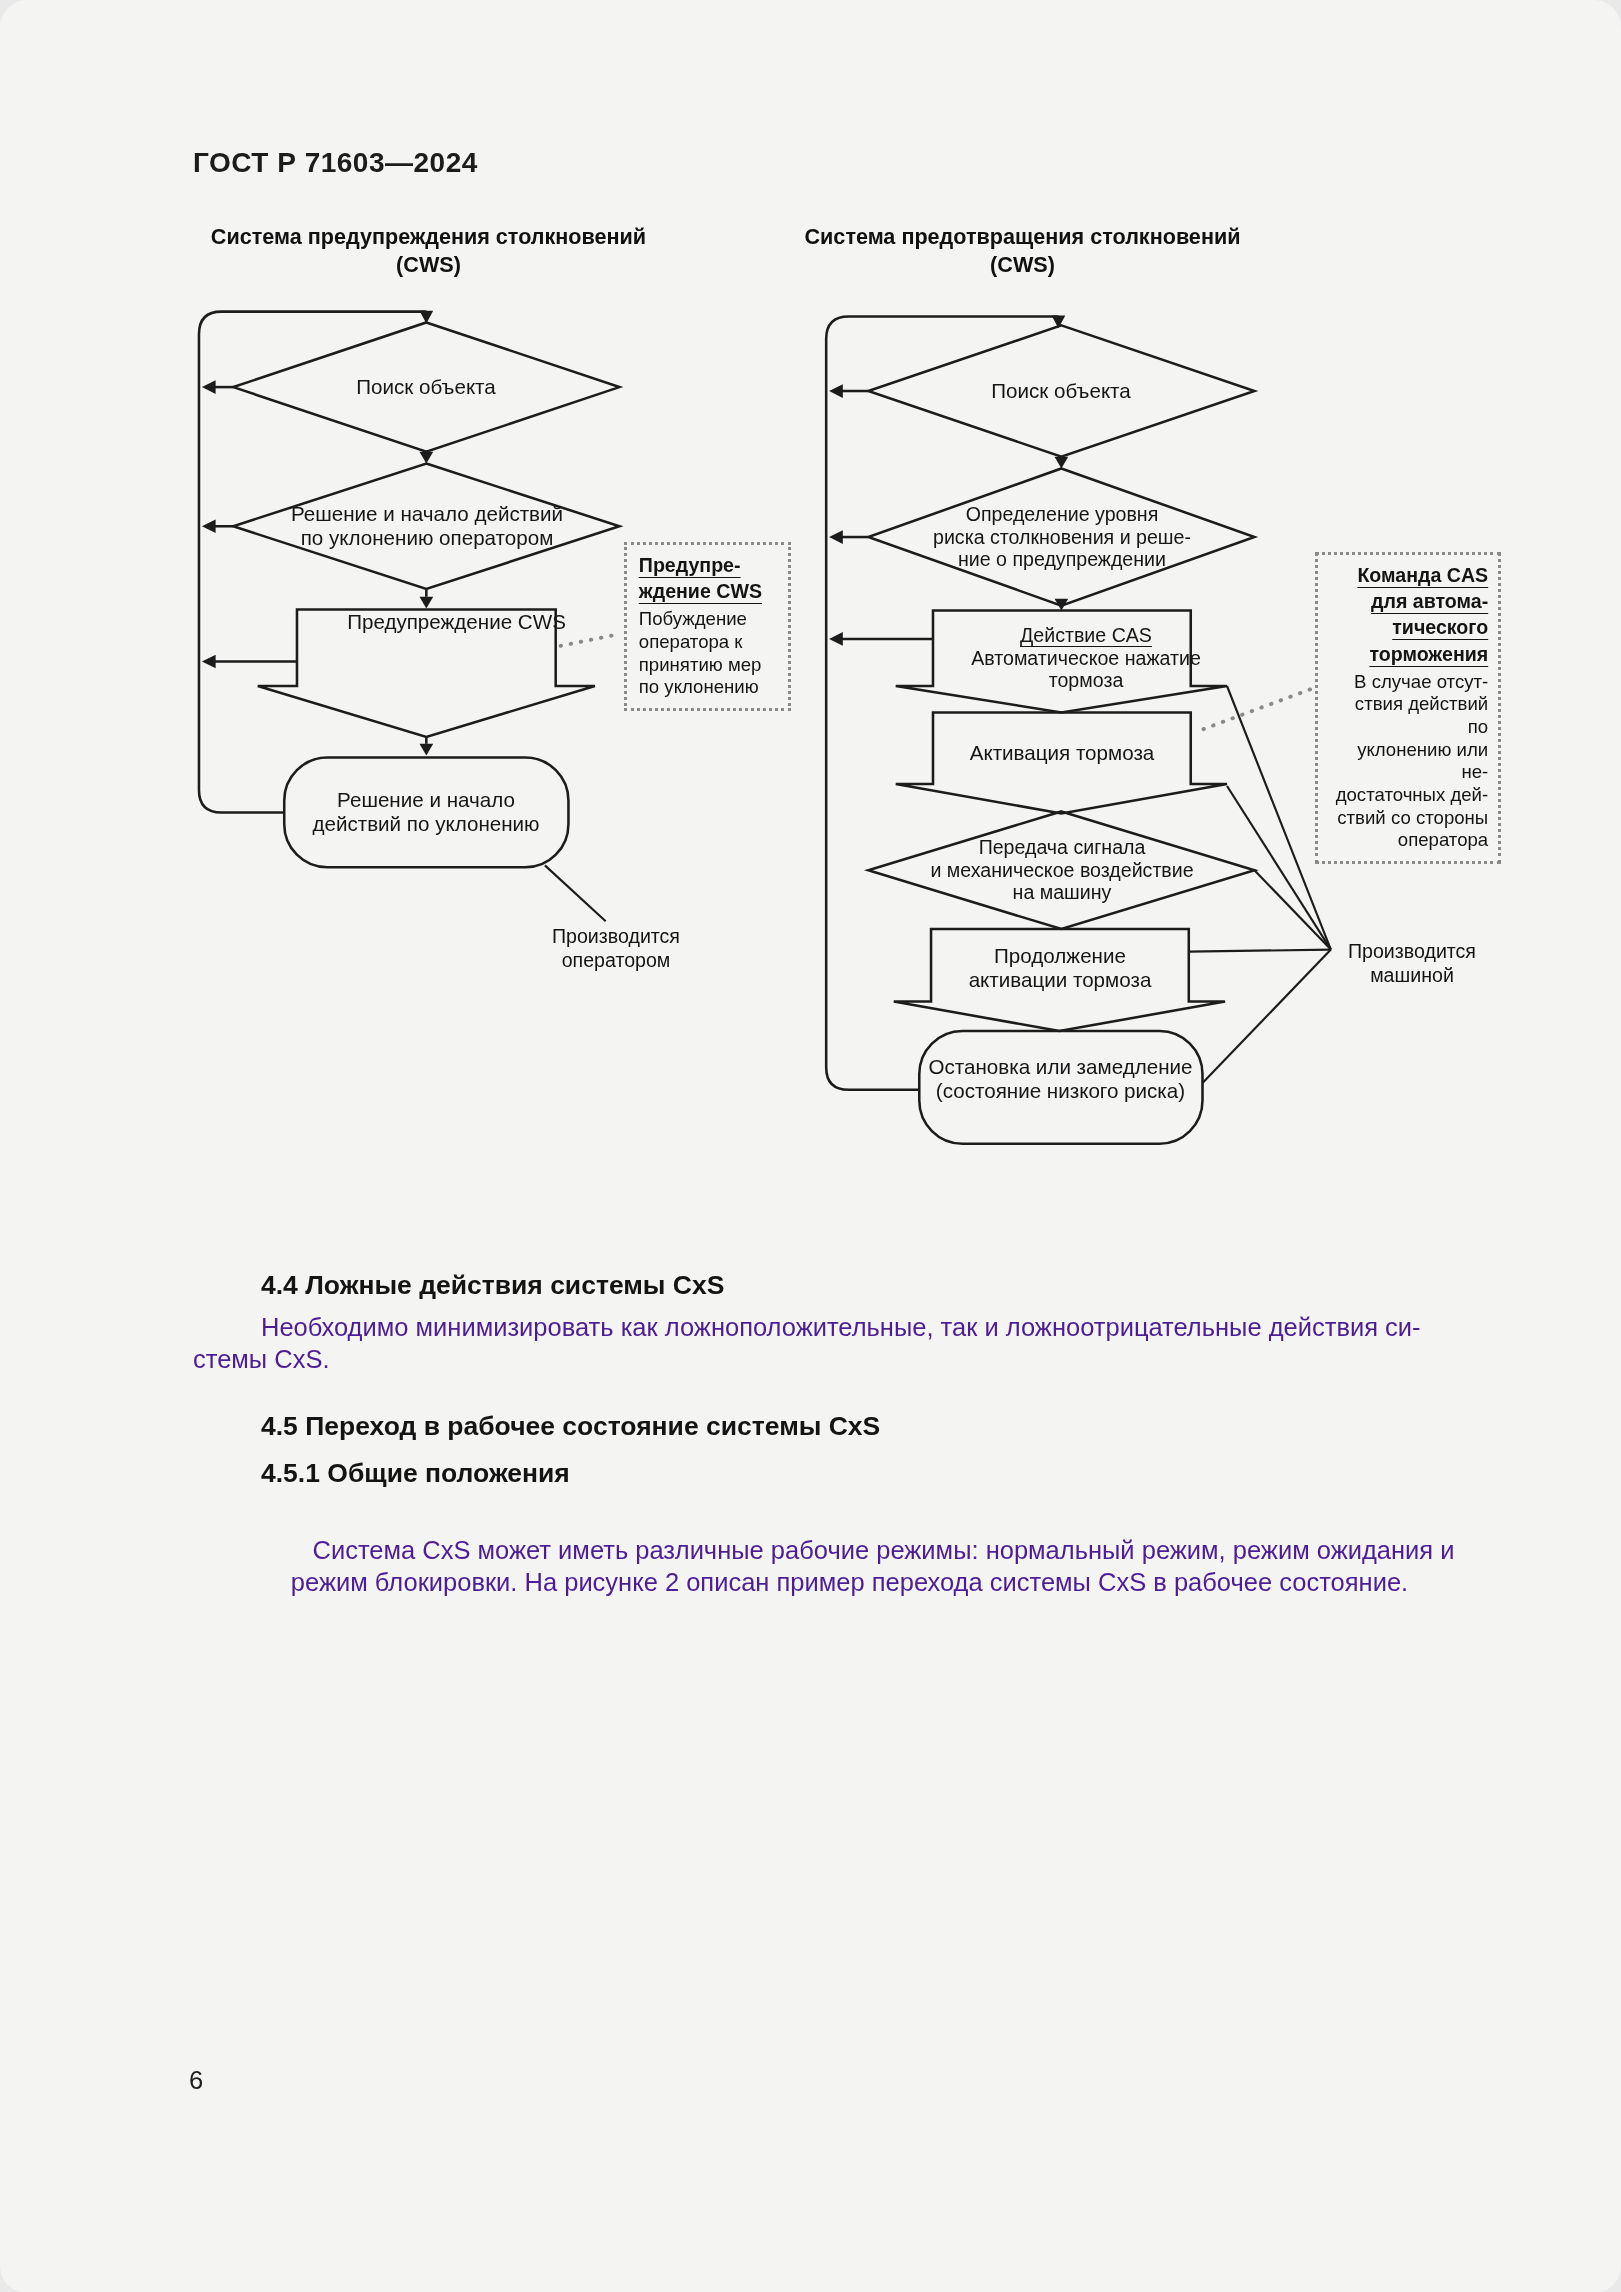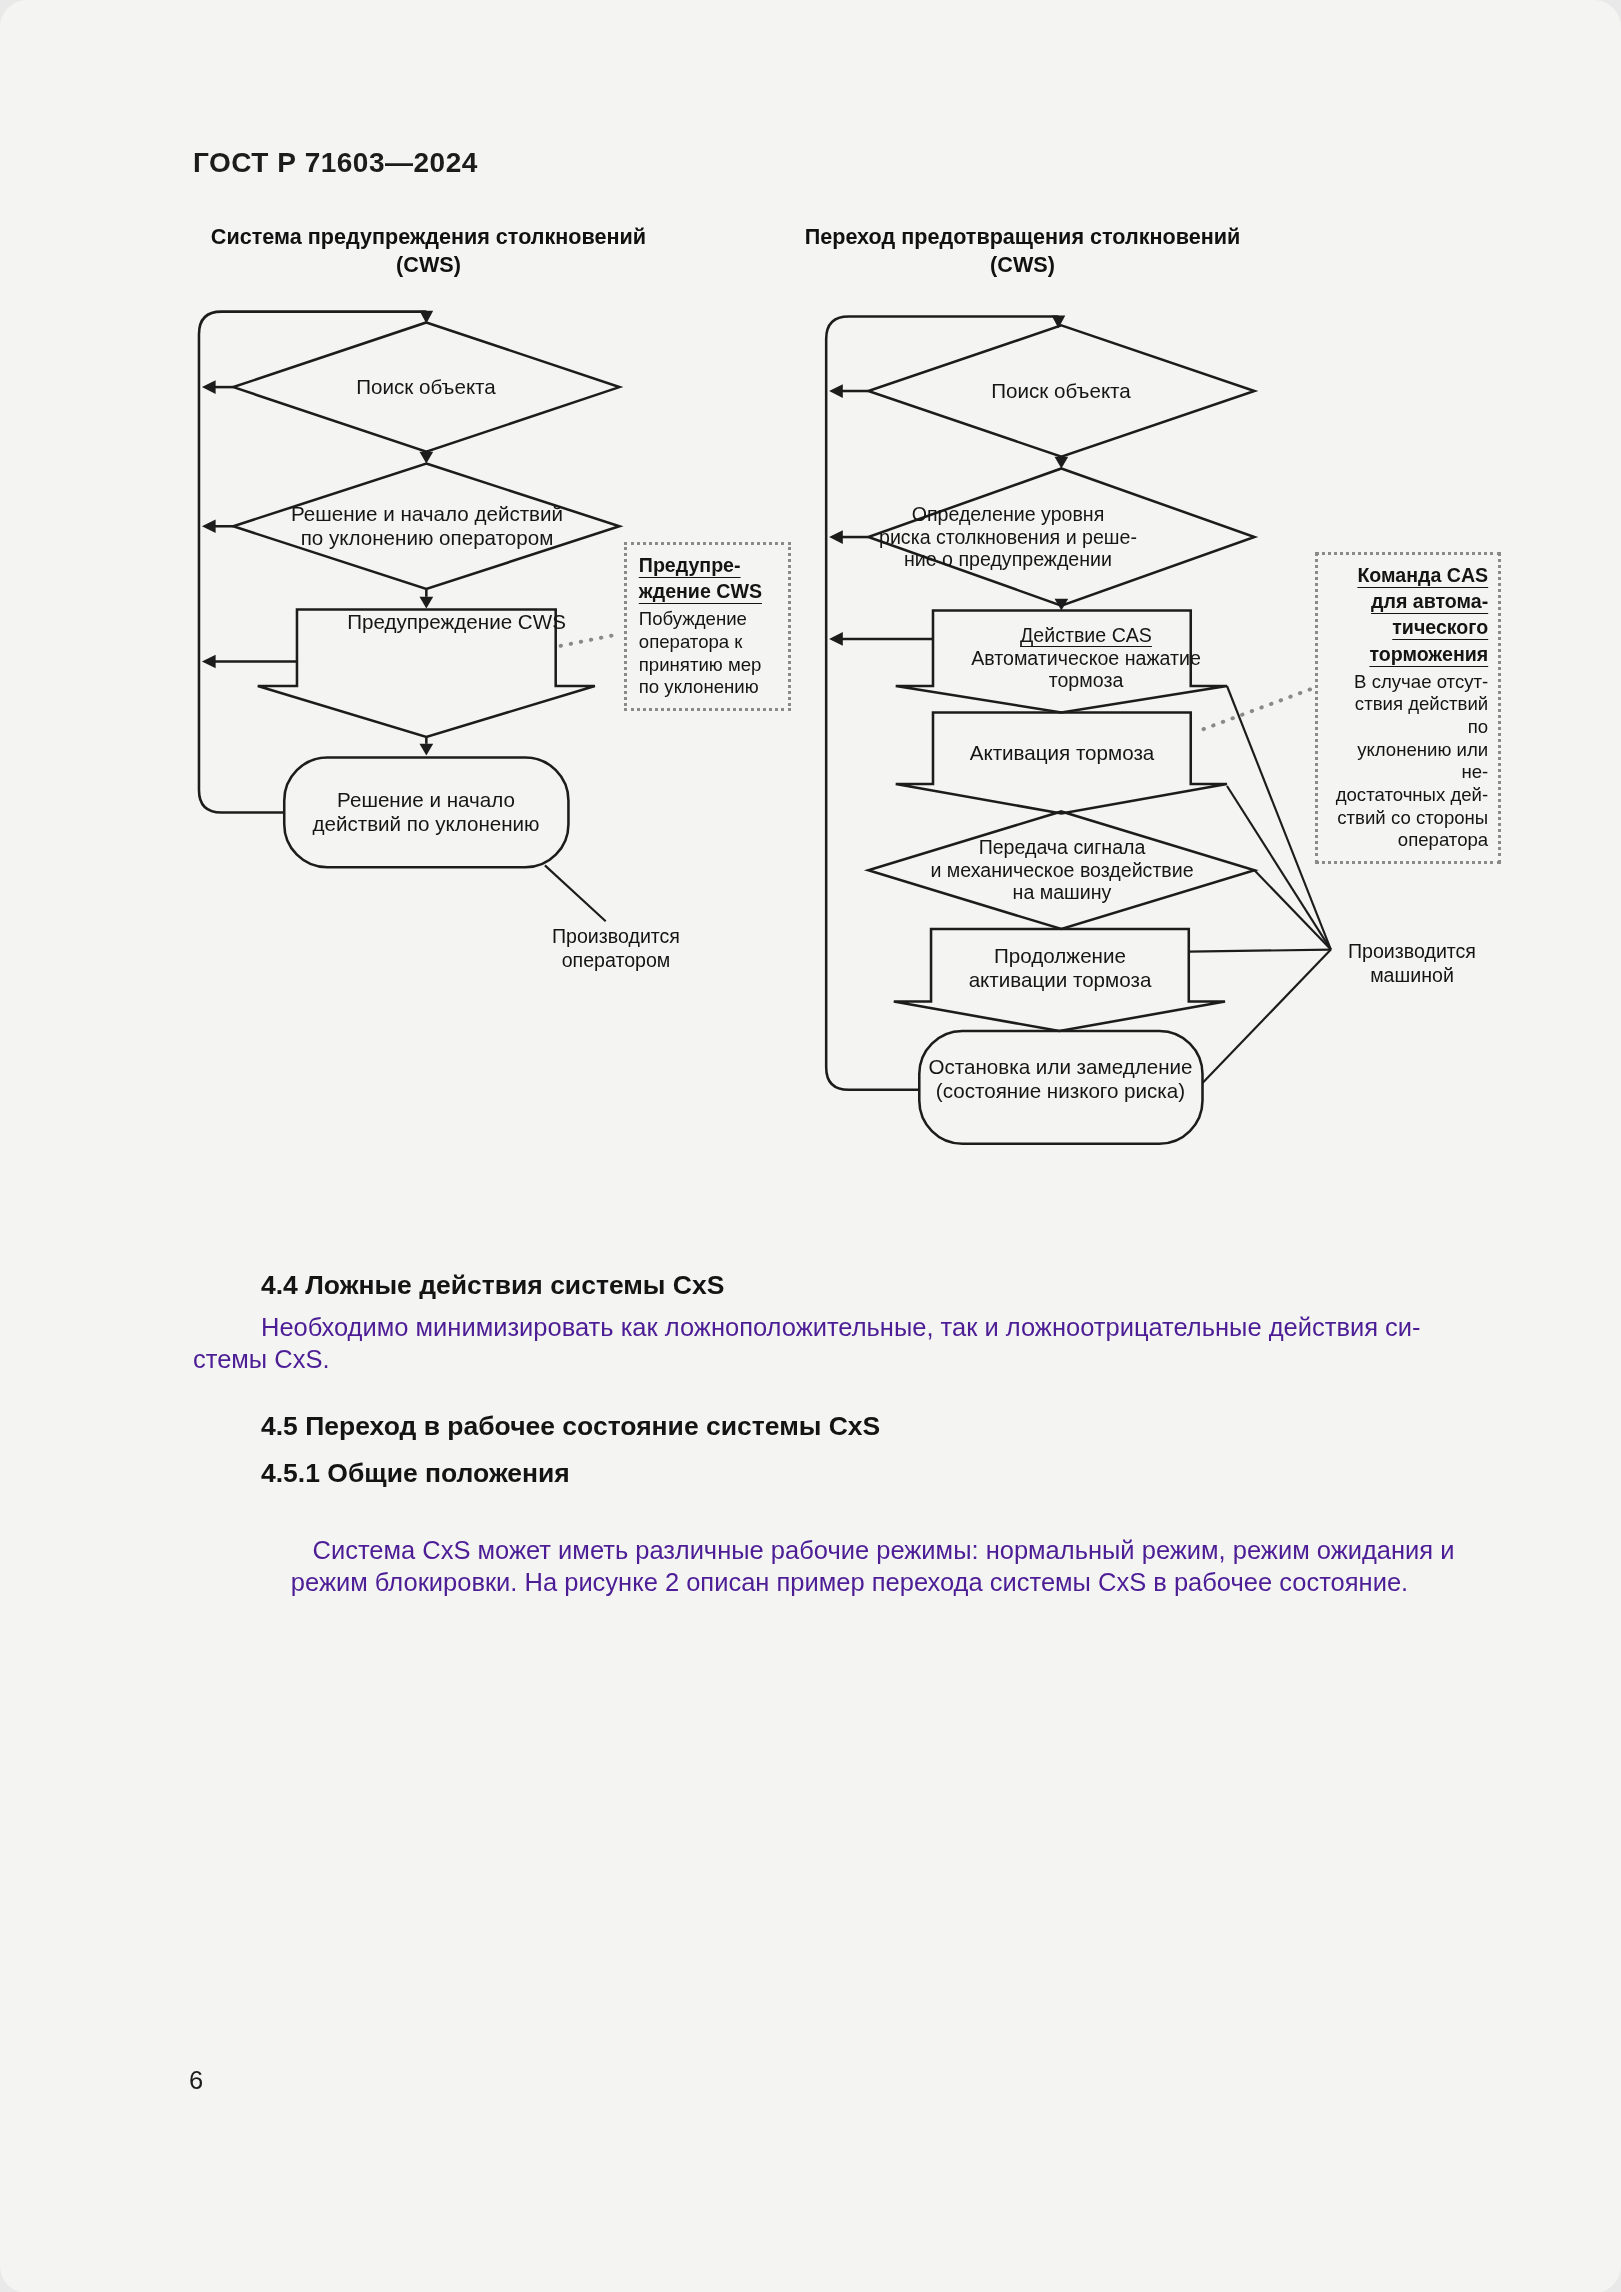--- a/index.html
+++ b/index.html
@@ -117,25 +117,25 @@
 ждение CWS</div>
     <div class="note-body">Побуждение
 оператора к
 принятию мер
 по уклонению</div>
   </div>
 
   <div class="actor" style="left:518px;top:924px;width:196px;">Производится
 оператором</div>
 
-  <div class="chart-title" style="left:797px;top:223px;width:451px;">Переход предотвращения столкновений
+  <div class="chart-title" style="left:797px;top:223px;width:451px;">Система предотвращения столкновений
 (CWS)</div>
 
   <div class="lbl" style="left:914px;top:354px;width:294px;height:74px;">Поиск объекта</div>
-  <div class="lbl small" style="left:848px;top:496px;width:320px;height:82px;">Определение уровня
+  <div class="lbl small" style="left:902px;top:496px;width:320px;height:82px;">Определение уровня
 риска столкновения и реше-
 ние о предупреждении</div>
 
   <div class="lbl col small" style="left:933px;top:616px;width:306px;height:84px;">
     <span class="u">Действие CAS</span>
     <span>Автоматическое нажатие
 тормоза</span>
   </div>
 
   <div class="lbl" style="left:933px;top:716px;width:258px;height:74px;">Активация тормоза</div>

